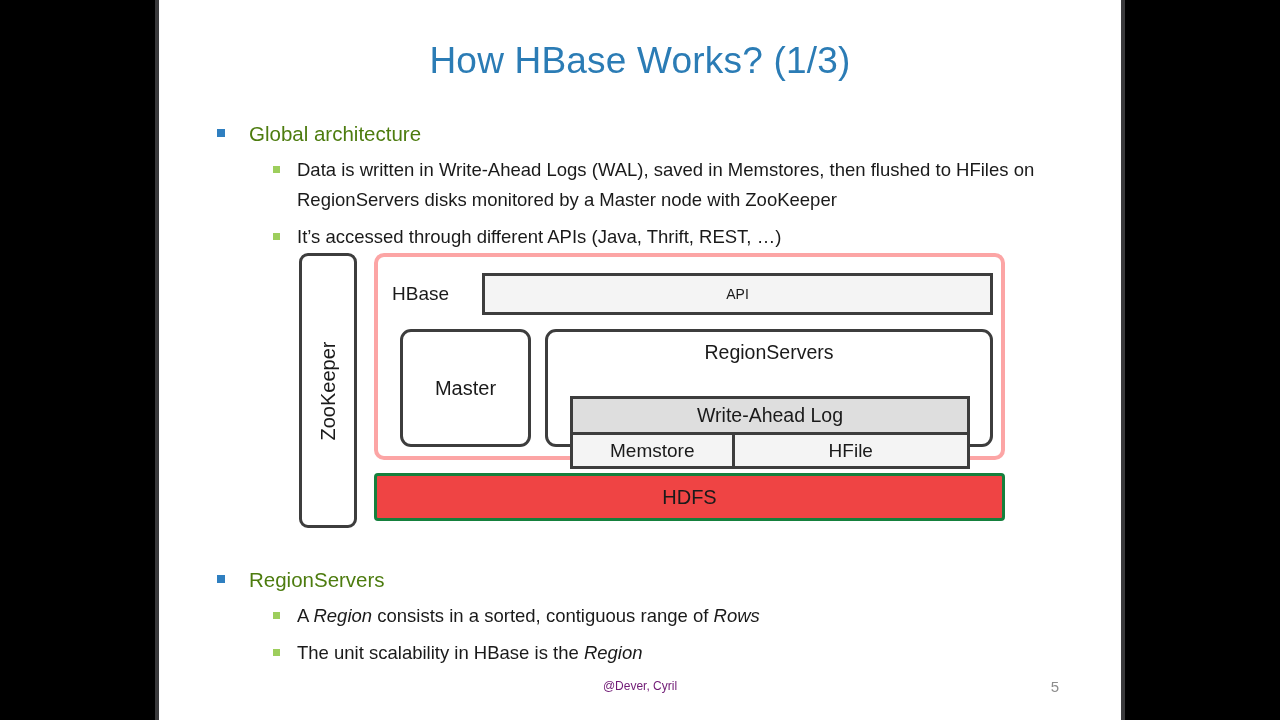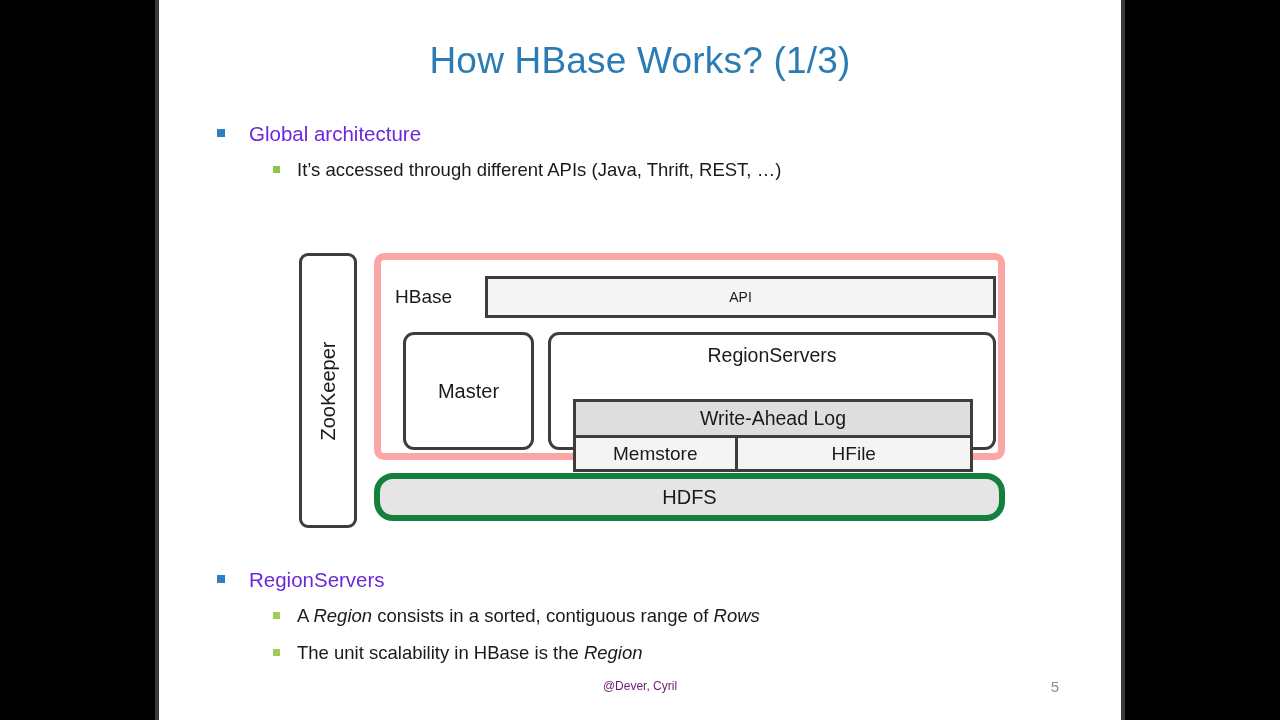--- a/index.html
+++ b/index.html
@@ -72,21 +72,21 @@
     position: absolute;
     left: 52px;
     top: 566px;
     width: 900px;
   }
 
   .b1 {
     position: relative;
     padding-left: 38px;
     font-size: 20.5px;
-    color: #6d28d9;
+    color: #4d7c0f;
     line-height: 28px;
     margin-bottom: 6px;
   }
   .b1 .mk {
     position: absolute;
     left: 6px;
     top: 9px;
     width: 8px;
     height: 8px;
     background: #2f7fc0;
@@ -140,21 +140,21 @@
     color: #1a1a1a;
     white-space: nowrap;
   }
 
   .hbase-box {
     position: absolute;
     left: 75px;
     top: 0;
     width: 631px;
     height: 207px;
-    border: 7px solid #fca5a5;
+    border: 4px solid #fca5a5;
     border-radius: 10px;
     background: #ffffff;
     box-sizing: border-box;
   }
   .hbase-label {
     position: absolute;
     left: 14px;
     top: 26px;
     font-size: 19px;
     color: #1a1a1a;
@@ -248,23 +248,23 @@
   }
   .mem-cell   { width: 41%; border-right: 3px solid #3d3d3d; }
   .hfile-cell { width: 59%; }
 
   .hdfs-box {
     position: absolute;
     left: 75px;
     top: 220px;
     width: 631px;
     height: 48px;
-    border: 6px solid #15803d;
-    border-radius: 19px;
-    background: #e5e5e5;
+    border: 3px solid #15803d;
+    border-radius: 4px;
+    background: #ef4444;
     box-sizing: border-box;
     display: flex;
     align-items: center;
     justify-content: center;
     font-size: 20px;
     color: #1a1a1a;
   }
 
   
   .footer-author {
@@ -300,20 +300,21 @@
 
     <div class="bullets-top">
 
       <div class="b1">
         <span class="mk"></span>
         <span>Global architecture</span>
       </div>
 
       <div class="b2">
         <span class="mk"></span>
+        <span>Data is written in Write-Ahead Logs (WAL), saved in Memstores, then flushed to HFiles on RegionServers disks monitored by a Master node with ZooKeeper</span>
       </div>
 
       <div class="b2">
         <span class="mk"></span>
         <span>It’s accessed through different APIs (Java, Thrift, REST, …)</span>
       </div>
 
     </div>
 
     <div class="diagram">

